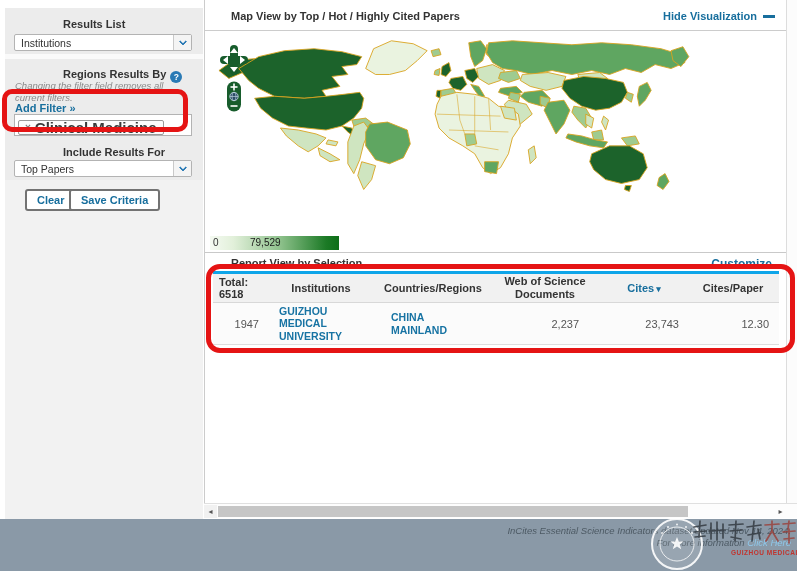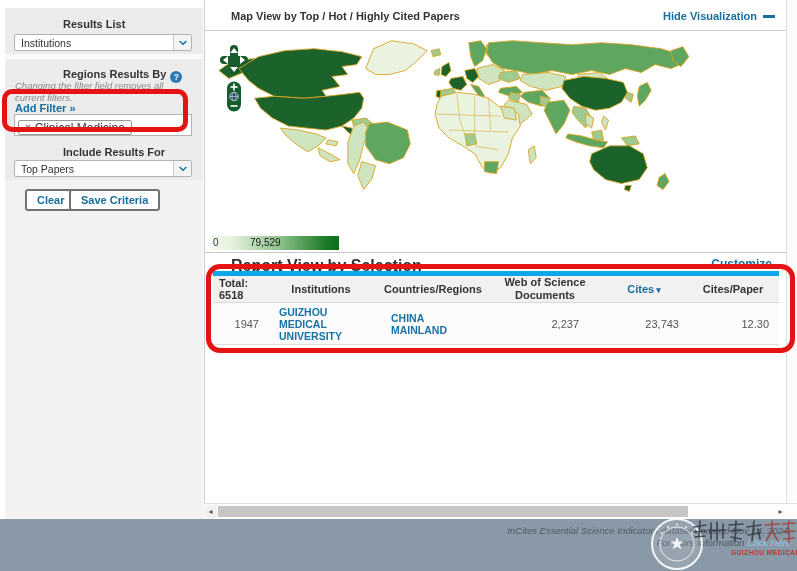--- a/index.html
+++ b/index.html
@@ -16,46 +16,46 @@
   .sb-note { font-style:italic; color:#8a8a8a; font-size:9.5px; line-height:1.3; }
   .dropdown { background:#fff; border:1px solid #b3b3b3; border-radius:2px; height:17px; display:flex; align-items:center; }
   .dropdown .dd-text { flex:1; font-size:10.5px; color:#333; padding-left:6px; white-space:nowrap; overflow:hidden; }
   .dropdown .dd-btn { width:18px; height:100%; border-left:1px solid #c9c9c9; background:#f4f4f4; display:flex; align-items:center; justify-content:center; }
   .chev { width:6px; height:6px; border-right:2px solid #2a7ab5; border-bottom:2px solid #2a7ab5; transform:rotate(45deg) translate(-1px,-1px); border-radius:1px; }
   .help-badge { display:inline-flex; align-items:center; justify-content:center; width:12px; height:12px; border-radius:50%; background:#2a7ab5; color:#fff; font-size:8.5px; font-weight:bold; vertical-align:-2px; margin-left:4px; }
   .link-blue { color:#176e9d; font-weight:bold; font-size:11px; text-decoration:none; cursor:pointer; }
   .filter-box { background:#fff; border:1px solid #b3b3b3; height:22px; padding:2px 3px; }
   .chip { display:inline-flex; align-items:center; border:1px solid #9a9a9a; border-radius:2px; background:#fbfbfb; height:15px; padding:0 6px; }
   .chip .x { color:#777; font-size:10px; font-weight:bold; margin-right:4px; cursor:pointer; }
-  .chip .lbl { font-size:12px; font-weight:normal; color:#3b3b3b; white-space:nowrap; }
+  .chip .lbl { font-size:15px; font-weight:bold; color:#3b3b3b; white-space:nowrap; }
   .btn { display:inline-block; background:#fff; border:2px solid #737373; border-radius:3px; color:#176e9d; font-weight:bold; font-size:11px; padding:3px 10px; cursor:pointer; }
 
   
   .anno { border:5px solid #e51414; border-radius:12px; background:transparent; z-index:50; pointer-events:none; }
 
   
   .panel { left:204px; top:0; width:582px; height:503px; background:#fff; border-left:1px solid #ccc; }
   .panel-header { left:0; top:0; width:582px; height:31px; border-bottom:1px solid #ccc; background:#fff; }
   .panel-title { left:26px; top:10px; font-size:11px; font-weight:bold; color:#333; }
   .hide-link { right:12px; top:10px; font-size:11px; font-weight:bold; color:#176e9d; cursor:pointer; display:flex; align-items:center; }
   .hide-link .dash { display:inline-block; width:12px; height:3px; background:#176e9d; margin-left:6px; }
 
   
   .mapwrap { left:10px; top:34px; width:570px; height:192px; }
   .legend { left:5px; top:236px; width:129px; height:14px; background:linear-gradient(to right,#f5faf2,#e2f0da 18%,#8cc08a 55%,#1c7a26 90%,#0d6e18); }
   .legend .l0 { position:absolute; left:3px; top:1px; font-size:10px; color:#333; }
   .legend .lmax { position:absolute; left:40px; top:1px; font-size:10px; color:#1b1b1b; }
   .sep { left:0; top:252px; width:582px; border-top:1px solid #c9c9c9; }
-  .report-title { left:26px; top:257px; font-size:16px; font-weight:bold; color:#333; }
+  .report-title { left:26px; top:257px; font-size:11px; font-weight:bold; color:#333; }
   .customize { right:14px; top:257px; font-size:12px; font-weight:bold; color:#176e9d; cursor:pointer; }
 
   
   .tbl { left:8px; top:271px; width:566px; font-size:11px; color:#333; }
   .trow { display:flex; align-items:center; }
-  .thead { background:#f1f1f1; border-top:5px solid #0ea5e9; border-bottom:1px solid #d8d8d8; font-weight:bold; min-height:32px; }
+  .thead { background:#f1f1f1; border-top:3px solid #0ea5e9; border-bottom:1px solid #d8d8d8; font-weight:bold; min-height:32px; }
   .tbody-row { background:#fbfbfb; border-bottom:1px solid #ddd; min-height:42px; }
   .c-total { width:52px; padding-left:6px; }
   .c-inst { width:112px; text-align:center; }
   .c-ctry { width:112px; text-align:center; }
   .c-wos  { width:112px; text-align:center; line-height:1.2; }
   .c-cites{ width:86px; text-align:center; color:#176e9d; cursor:pointer; }
   .c-cpp  { width:92px; text-align:center; }
   .cell-num-total { width:52px; text-align:right; padding-right:6px; color:#555; }
   .cell-inst { width:112px; text-align:left; padding-left:14px; }
   .cell-ctry { width:112px; text-align:left; padding-left:14px; }

